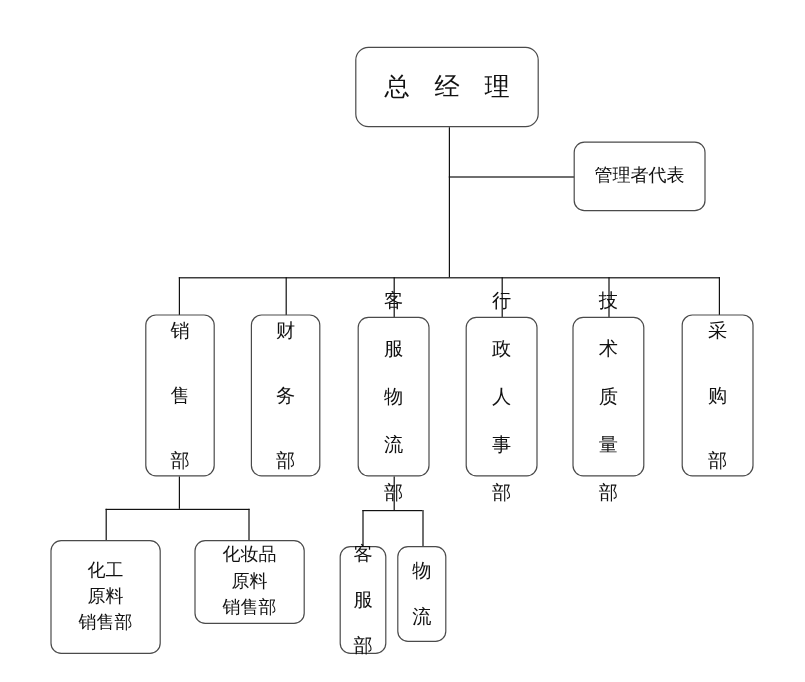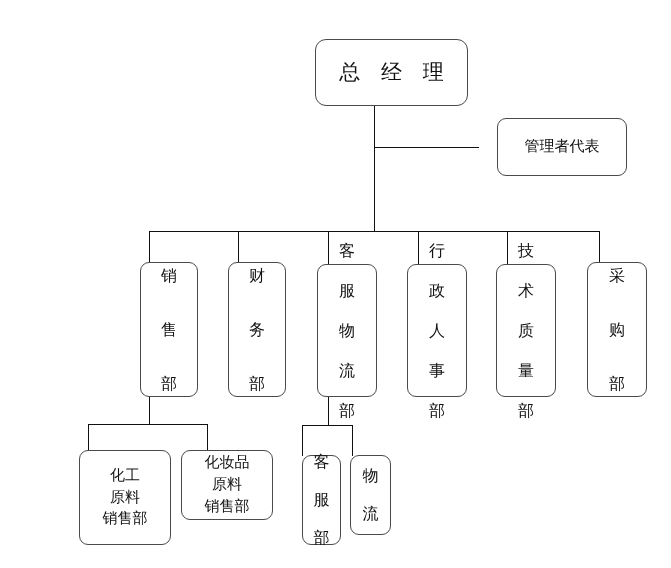--- a/index.html
+++ b/index.html
@@ -22,21 +22,20 @@
     position: absolute;
     box-sizing: border-box;
     background: #ffffff;
     border: 1px solid #4a4a4a;
     border-radius: 9px;
     display: flex;
     align-items: center;
     justify-content: center;
     text-align: center;
     z-index: 2;
-    margin-left: 19px;
   }
   .label {
     display: block;
     line-height: 1.32;
     color: #111111;
     white-space: pre-line;
   }
   
   .n-root {
     left: 296px;
@@ -47,21 +46,21 @@
   }
   .n-root .label {
     font-size: 21px;
     letter-spacing: 7px;
     text-indent: 7px;
   }
   
   .n-mgr {
     left: 478px;
     top: 118px;
-    width: 130px;
+    width: 110px;
     height: 58px;
   }
   .n-mgr .label {
     font-size: 15px;
   }
   
   .vert .label {
     font-size: 16px;
     line-height: 1.0;
   }
@@ -77,21 +76,21 @@
 
   .n-sales .label > span,
   .n-finance .label > span,
   .n-purch .label > span { margin: 11px 0; }
   .n-cswl .label > span,
   .n-hr .label > span,
   .n-qa .label > span { margin: 4px 0; }
 
   
   .n-chem {
-    left: 60px; top: 450px; width: 92px; height: 95px;
+    left: 42px; top: 450px; width: 92px; height: 95px;
   }
   .n-cosm {
     left: 162px; top: 450px; width: 92px; height: 70px;
   }
   .n-chem .label, .n-cosm .label {
     font-size: 15px;
     line-height: 1.45;
   }
   
   .n-cs {

